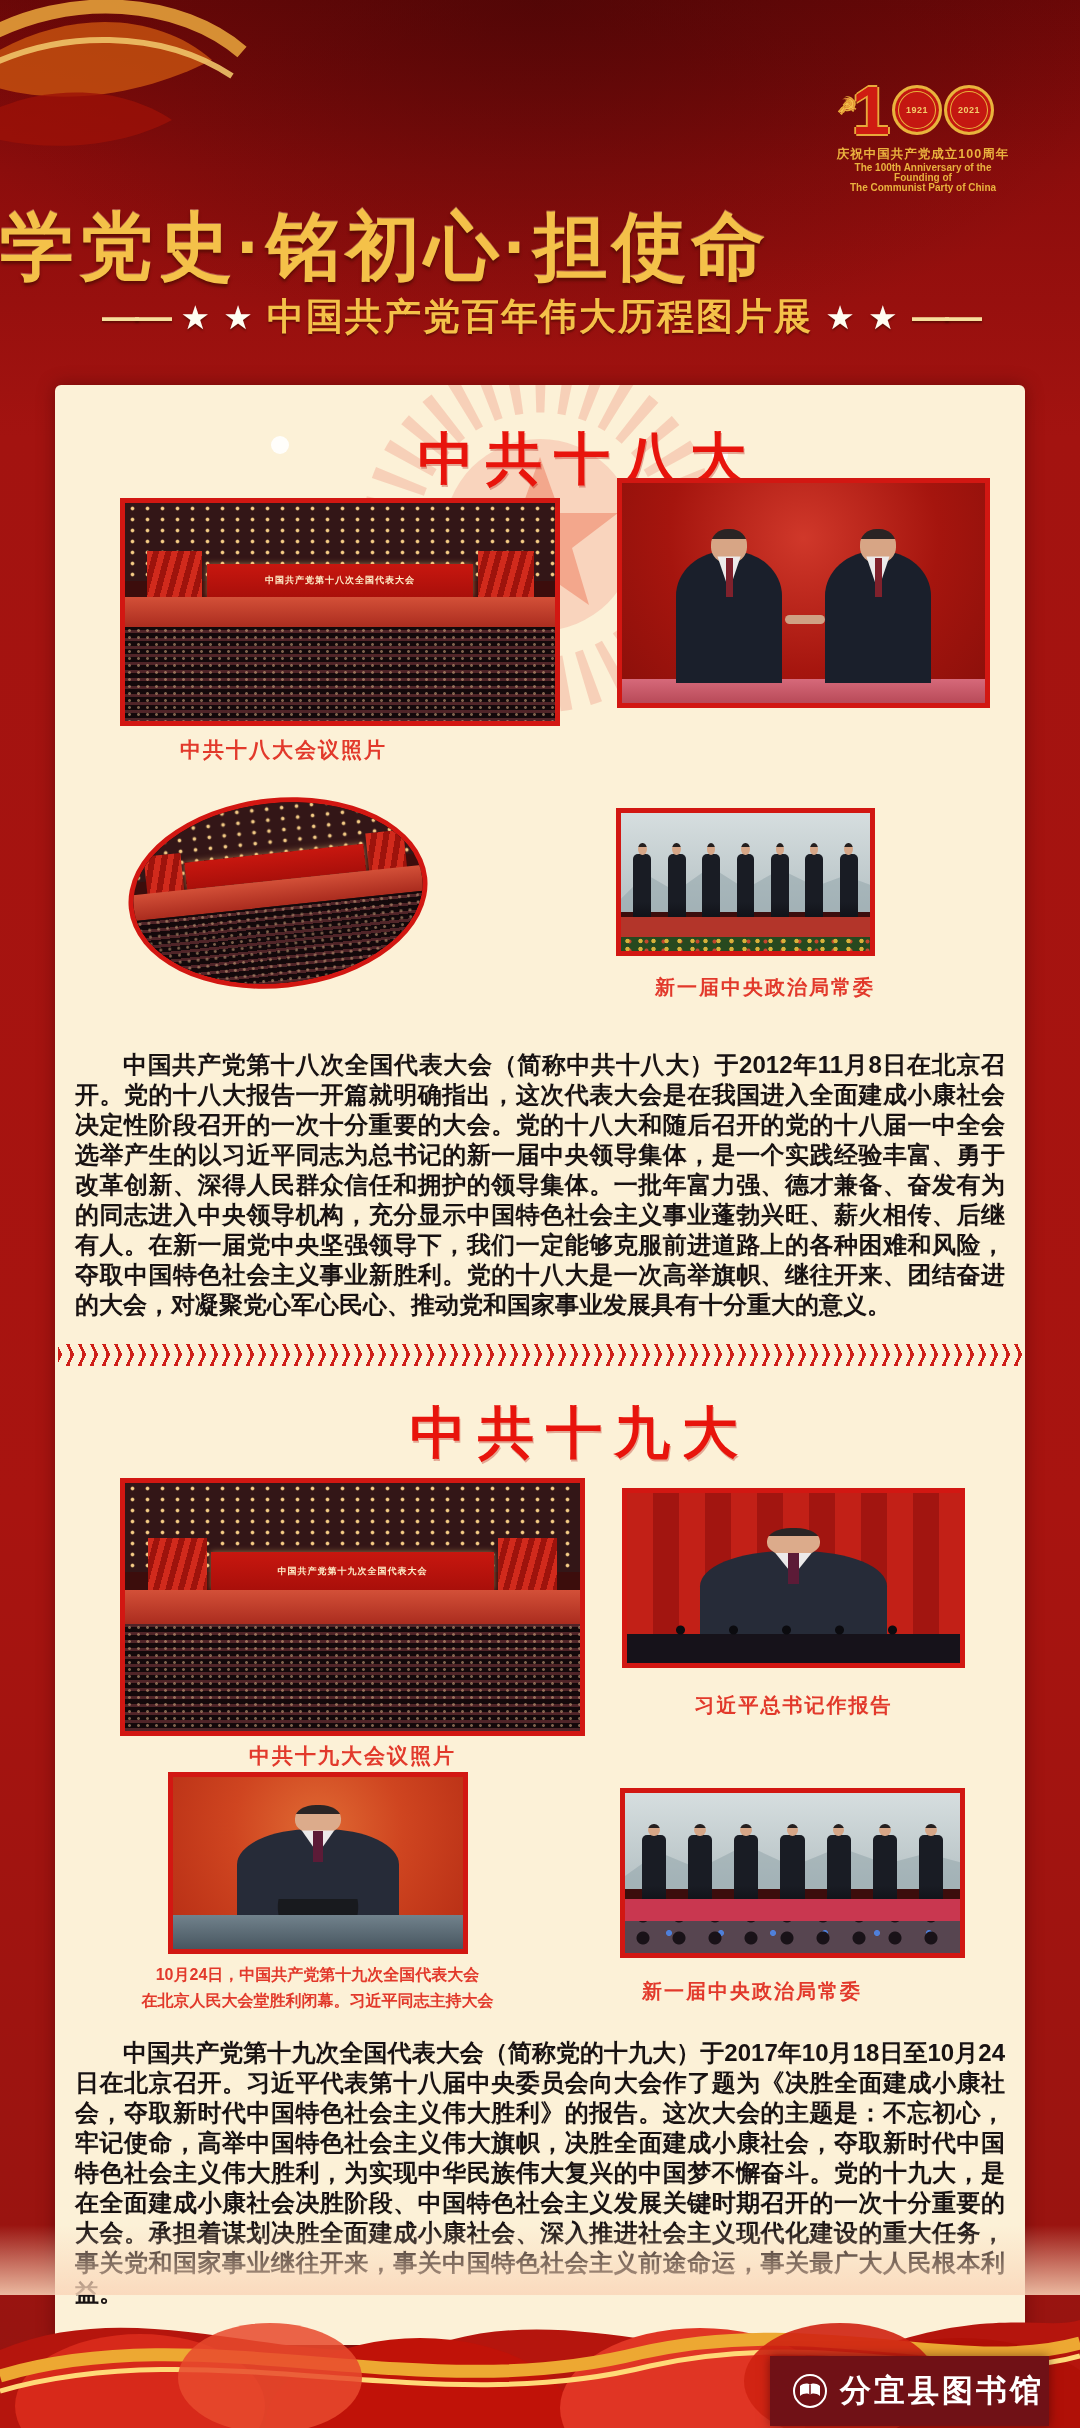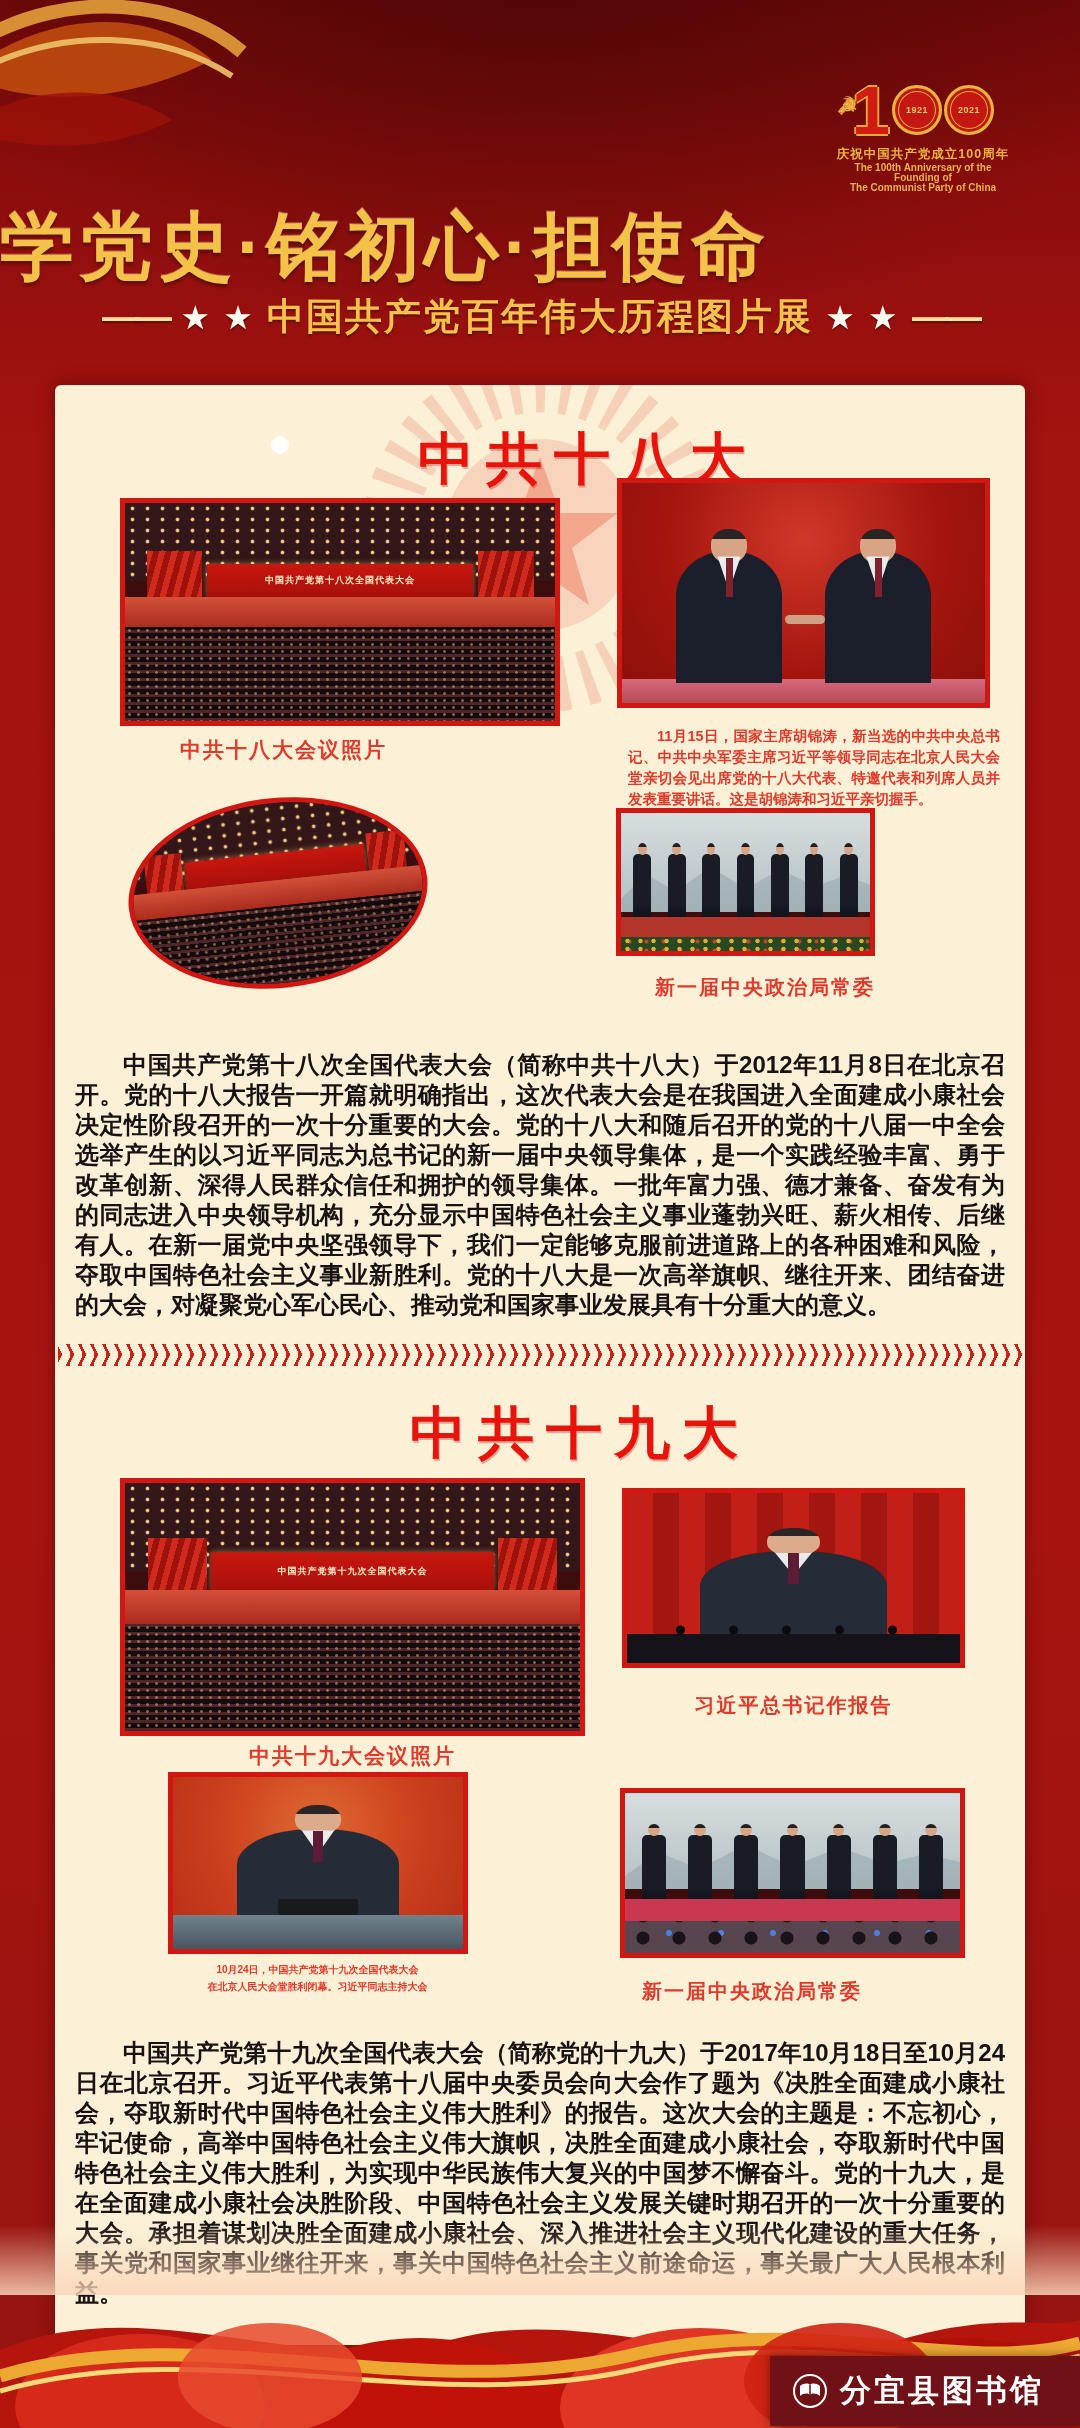--- a/index.html
+++ b/index.html
@@ -130,21 +130,21 @@
   .chevrons { position:absolute; left:58px; top:1344px; width:964px; height:22px; z-index:2;
     background:
       repeating-linear-gradient(64deg, #ce1f18 0 4px, rgba(0,0,0,0) 4px 12px),
       repeating-linear-gradient(-64deg, #ce1f18 0 4px, rgba(0,0,0,0) 4px 12px);
     background-size:12px 11px,12px 11px; background-position:0 0,0 11px; background-repeat:repeat-x; }
 
   
   .silk-haze { left:0; top:2225px; width:1080px; height:70px; z-index:4;
     background:linear-gradient(180deg, rgba(252,241,215,0), rgba(250,214,185,.85)); }
   .silk { left:0; top:2258px; z-index:5; }
-  .footer-badge { left:770px; top:2356px; width:310px; height:70px; background:#701116; z-index:6;
+  .footer-badge { left:770px; top:2356px; width:279px; height:70px; background:#701116; z-index:6;
     display:flex; align-items:center; gap:12px; padding-left:22px; box-sizing:border-box;
     box-shadow:0 0 10px rgba(40,0,0,.5); }
   .footer-badge .lib-name { color:#ffffff; font-size:31px; font-weight:bold; letter-spacing:3px; }
 </style>
 </head>
 <body>
 
 <div class="poster">
 
   <svg class="abs corner-silk" width="340" height="210" viewBox="0 0 340 210">
@@ -215,21 +215,20 @@
         <span class="shirt"></span>
         <span class="tie"></span>
       </div>
     <div class="fig fig-r">
         <span class="head"></span>
         <span class="shirt"></span>
         <span class="tie"></span>
       </div>
     <div class="hands"></div>
   </div>
-  <div class="cap cap-sm" style="left:628px;top:726px;width:372px;">11月15日，国家主席胡锦涛，新当选的中共中央总书记、中共中央军委主席习近平等领导同志在北京人民大会堂亲切会见出席党的十八大代表、特邀代表和列席人员并发表重要讲话。这是胡锦涛和习近平亲切握手。</div>
 
   <div class="photo oval" style="left:128px;top:798px;width:300px;height:190px;">
     <div class="hall-ceiling"></div>
     <div class="hall-flag flag-l"></div>
     <div class="hall-flag flag-r"></div>
     <div class="hall-banner"></div>
     <div class="hall-stage"></div>
     <div class="hall-audience"></div>
   </div>
 
@@ -280,21 +279,21 @@
 
   <div class="photo" style="left:168px;top:1772px;width:300px;height:182px;">
     <div class="closing-bg"></div>
     <div class="suit" style="bottom:18%;">
         <span class="head"></span>
         <span class="shirt"></span>
         <span class="tie"></span>
       </div>
     <div class="podium-gray"></div>
   </div>
-  <div class="cap cap-center" style="left:95px;top:1962px;width:445px;font-size:10px;line-height:1.65;">
+  <div class="cap cap-center" style="left:95px;top:1962px;width:445px;font-size:16px;line-height:1.65;">
     <div>10月24日，中国共产党第十九次全国代表大会</div>
     <div>在北京人民大会堂胜利闭幕。习近平同志主持大会</div>
   </div>
 
   <div class="photo" style="left:620px;top:1788px;width:345px;height:170px;">
     <div class="mural" style="height:60%;"></div>
     <div class="lineup-row" style="bottom:32%;height:42%;">
       <div class="person"></div>
         <div class="person"></div>
         <div class="person"></div>

